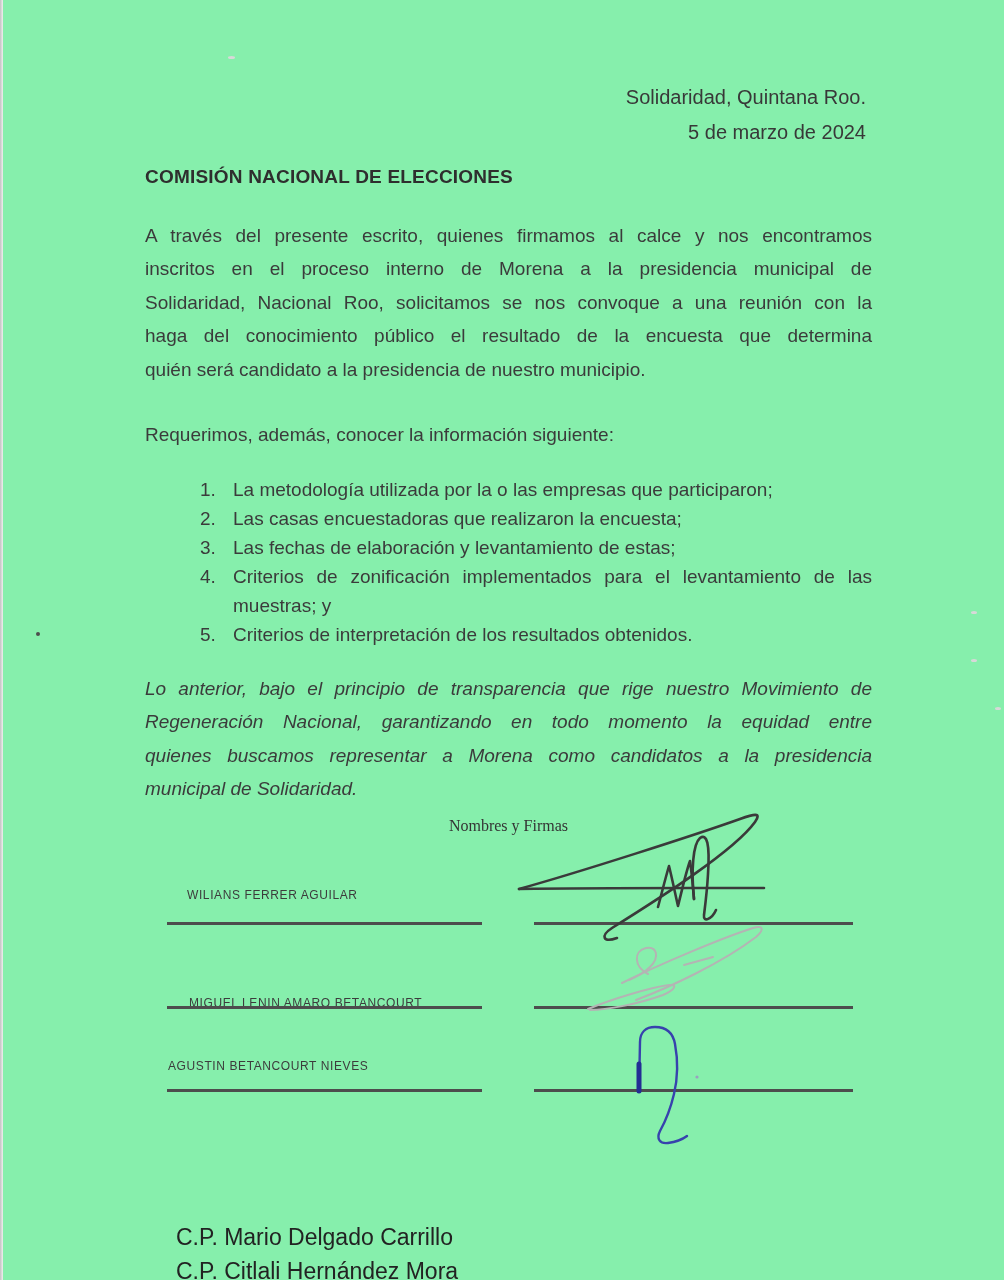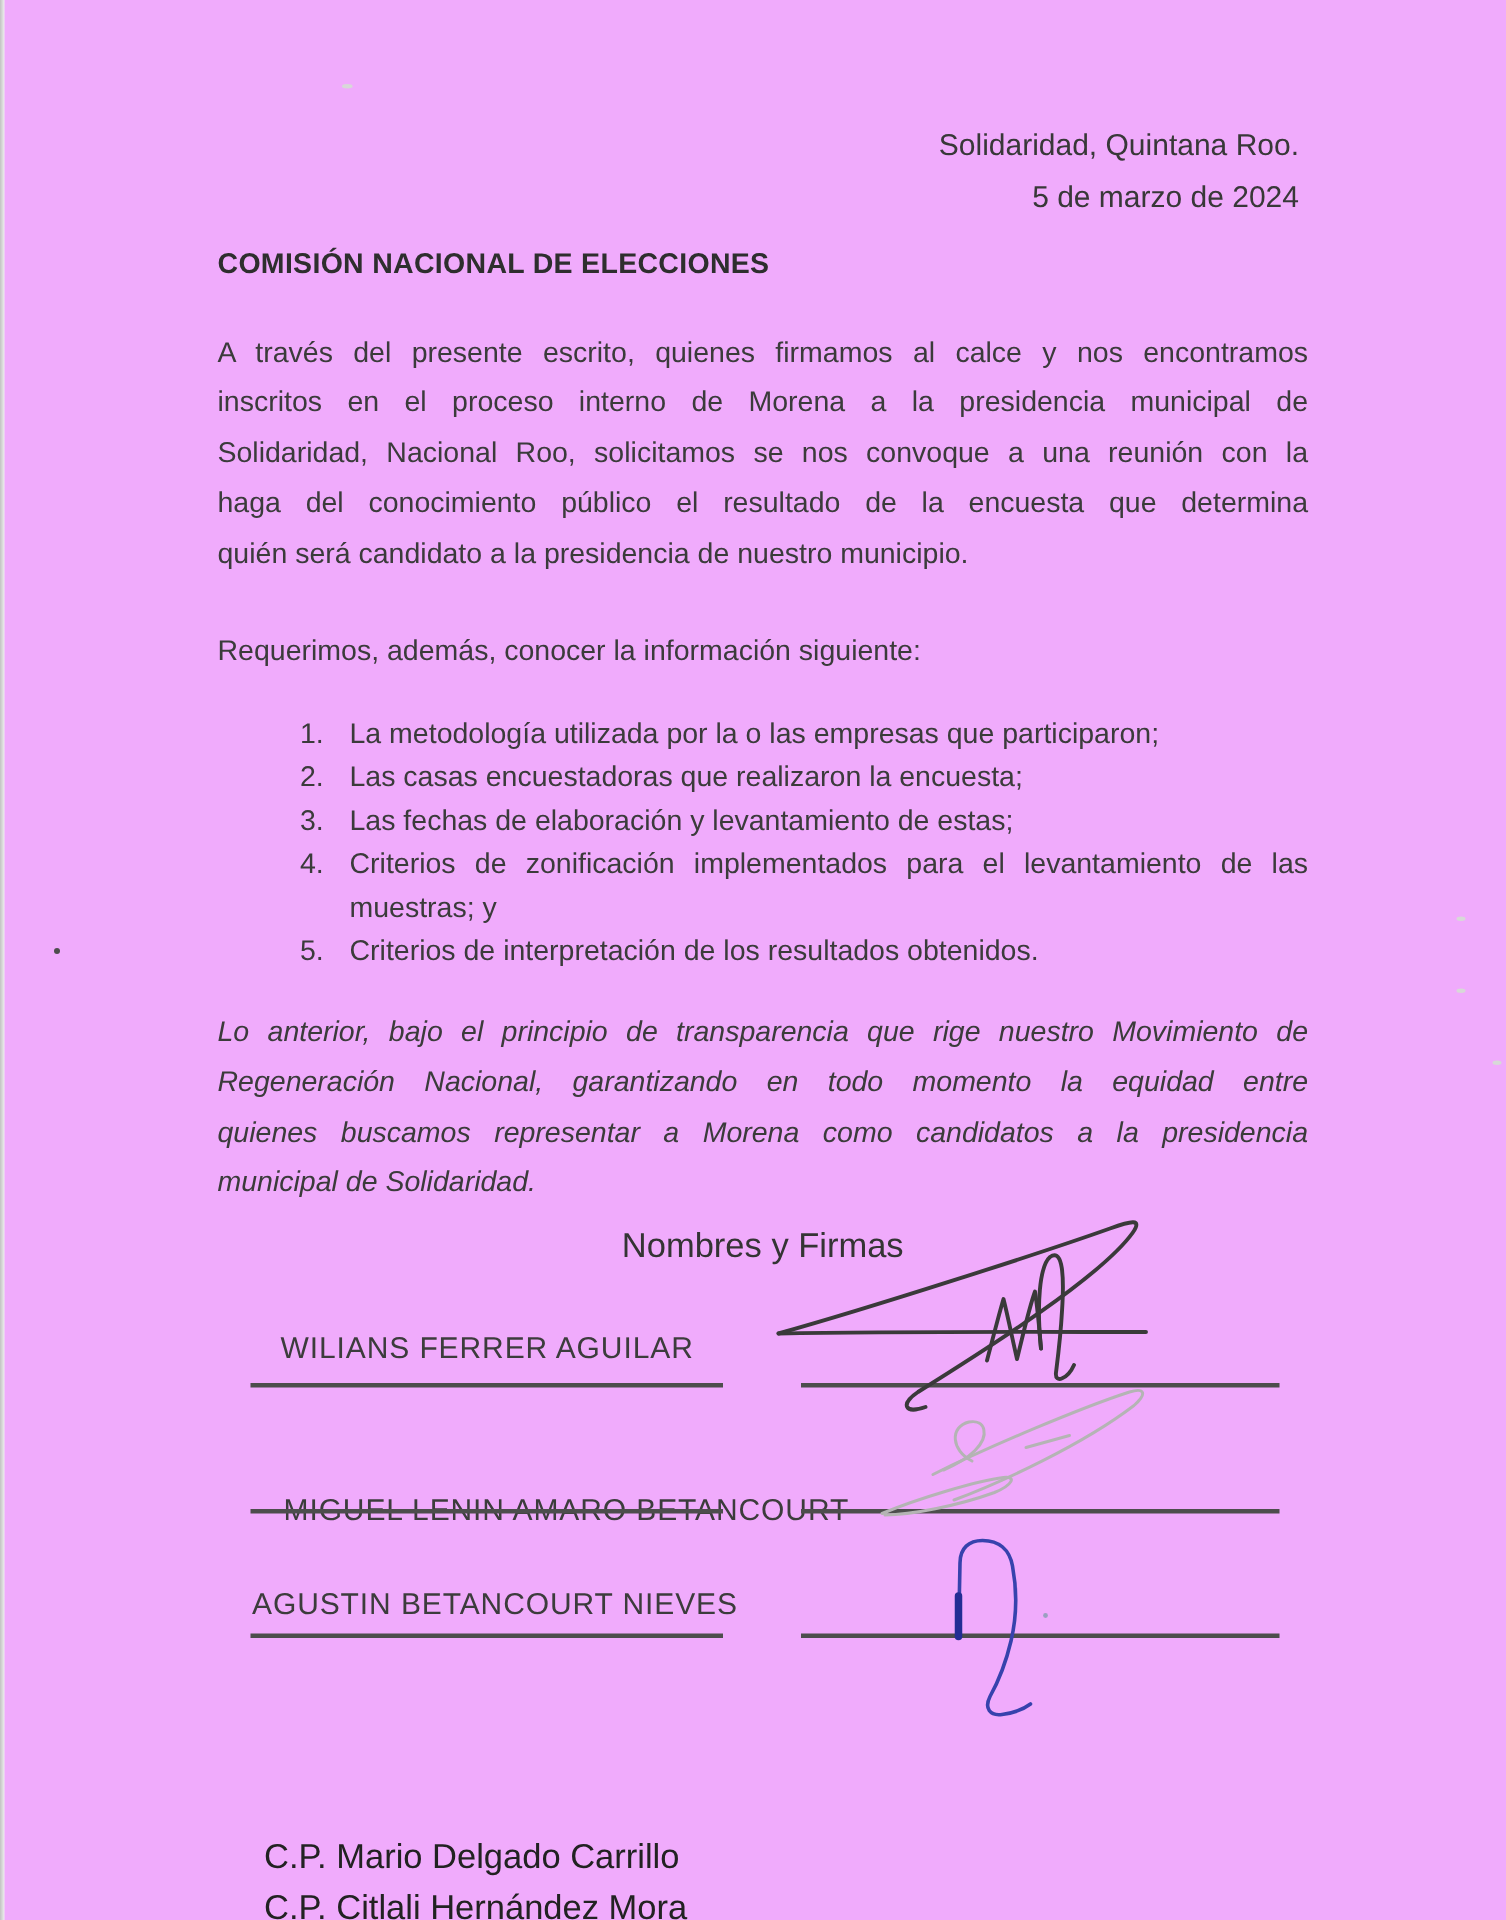--- a/index.html
+++ b/index.html
@@ -1,17 +1,17 @@
 <!DOCTYPE html>
 <html><head>
 <meta charset="utf-8">
 <style>
   html,body { margin:0; padding:0; background:#ffffff; }
   .page {
-    position:relative; width:1004px; height:1280px; background:#f0abfc;
+    position:relative; width:1004px; height:1280px; background:#86efac;
     font-family:"Liberation Sans", sans-serif; color:#3a3a3a; overflow:hidden;
   }
   
   .scan-edge { position:absolute; left:0; top:0; width:3px; height:1280px;
     background:linear-gradient(to right,#c2c2c2,#efefef); }
   .speck { position:absolute; background:#d8d8d8; border-radius:50%; }
   .speck.dark { background:#4d4d4d; }
 
   
   .dateline { position:absolute; top:80px; right:138px; text-align:right;
@@ -34,22 +34,22 @@
   .rlist { position:absolute; left:200px; top:475px; width:672px; font-size:19px;
     color:#3b3b3b; }
   .li { display:flex; }
   .li .num { width:33px; flex:none; line-height:29px; }
   .li .itext { width:639px; }
   .li .itext .ll { line-height:29px; }
   .li .itext .ll.j { text-align:justify; text-align-last:justify; }
 
   
   .sig-heading { position:absolute; left:145px; top:817px; width:727px;
-    text-align:center; font-size:23px; color:#343434; }
-  .signer-name { position:absolute; font-size:20px; letter-spacing:0.6px;
+    text-align:center; font-size:16px; color:#343434;font-family:Liberation Serif, serif; }
+  .signer-name { position:absolute; font-size:12px; letter-spacing:0.6px;
     color:#3c3c3c; }
   .n1 { left:187px; top:888px; }
   .n2 { left:189px; top:980px;margin-top:16px; }
   .n3 { left:168px; top:1059px; }
   .uline { position:absolute; height:3px; background:#4d4d4d; }
   .uline.l { left:167px; width:315px; }
   .uline.r { left:534px; width:319px; }
   .r1 { top:922px; }
   .r2 { top:1006px; }
   .r3 { top:1089px; }

